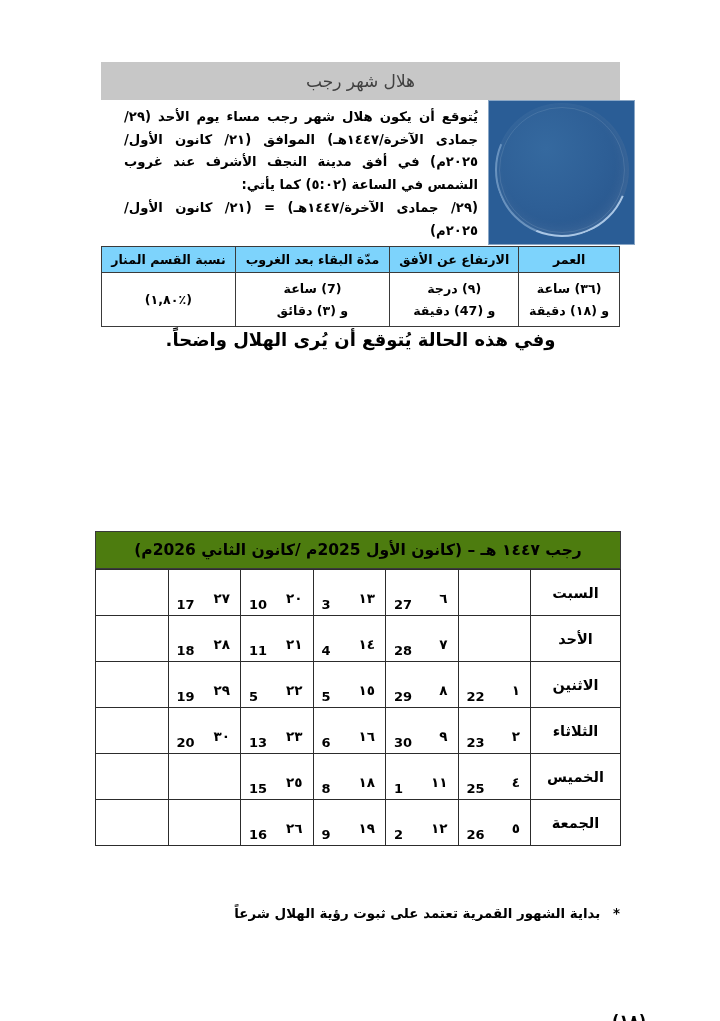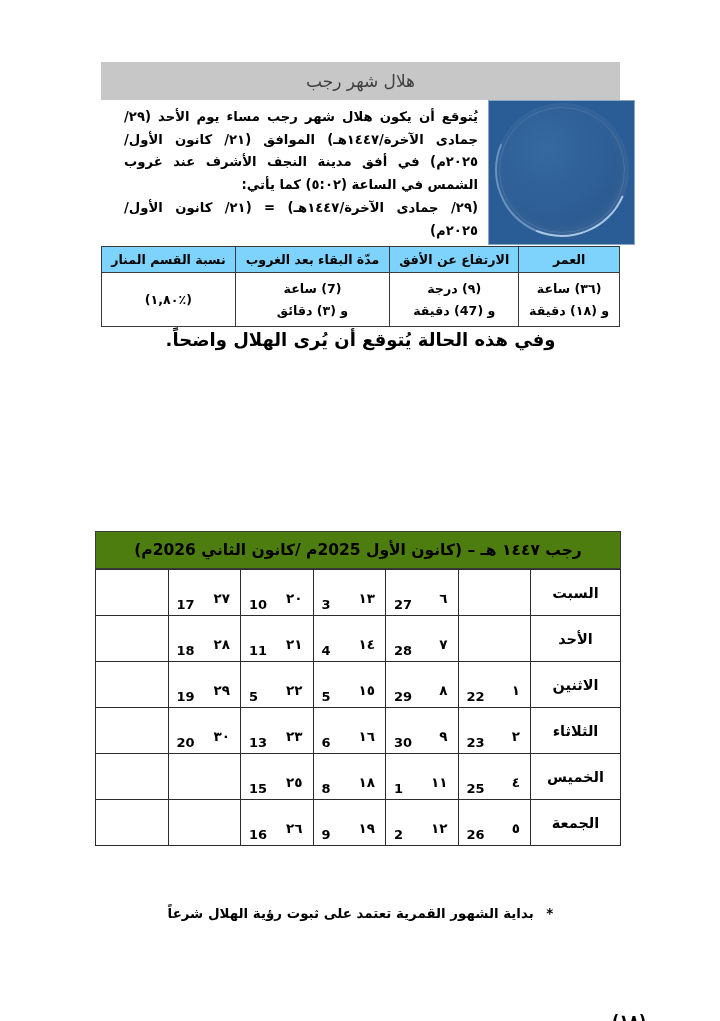--- a/index.html
+++ b/index.html
@@ -209,21 +209,21 @@
     font-weight: bold;
     direction: ltr;
   }
 
   
   .footnote {
     position: absolute;
     left: 101px;
     top: 906px;
     width: 519px;
-    text-align: center;
+    text-align: right;
     font-size: 13.4px;
     font-weight: bold;
     direction: rtl;
   }
   .footnote .star { margin-left: 8px; }
 
   
   .page-number {
     position: absolute;
     left: 612px;

